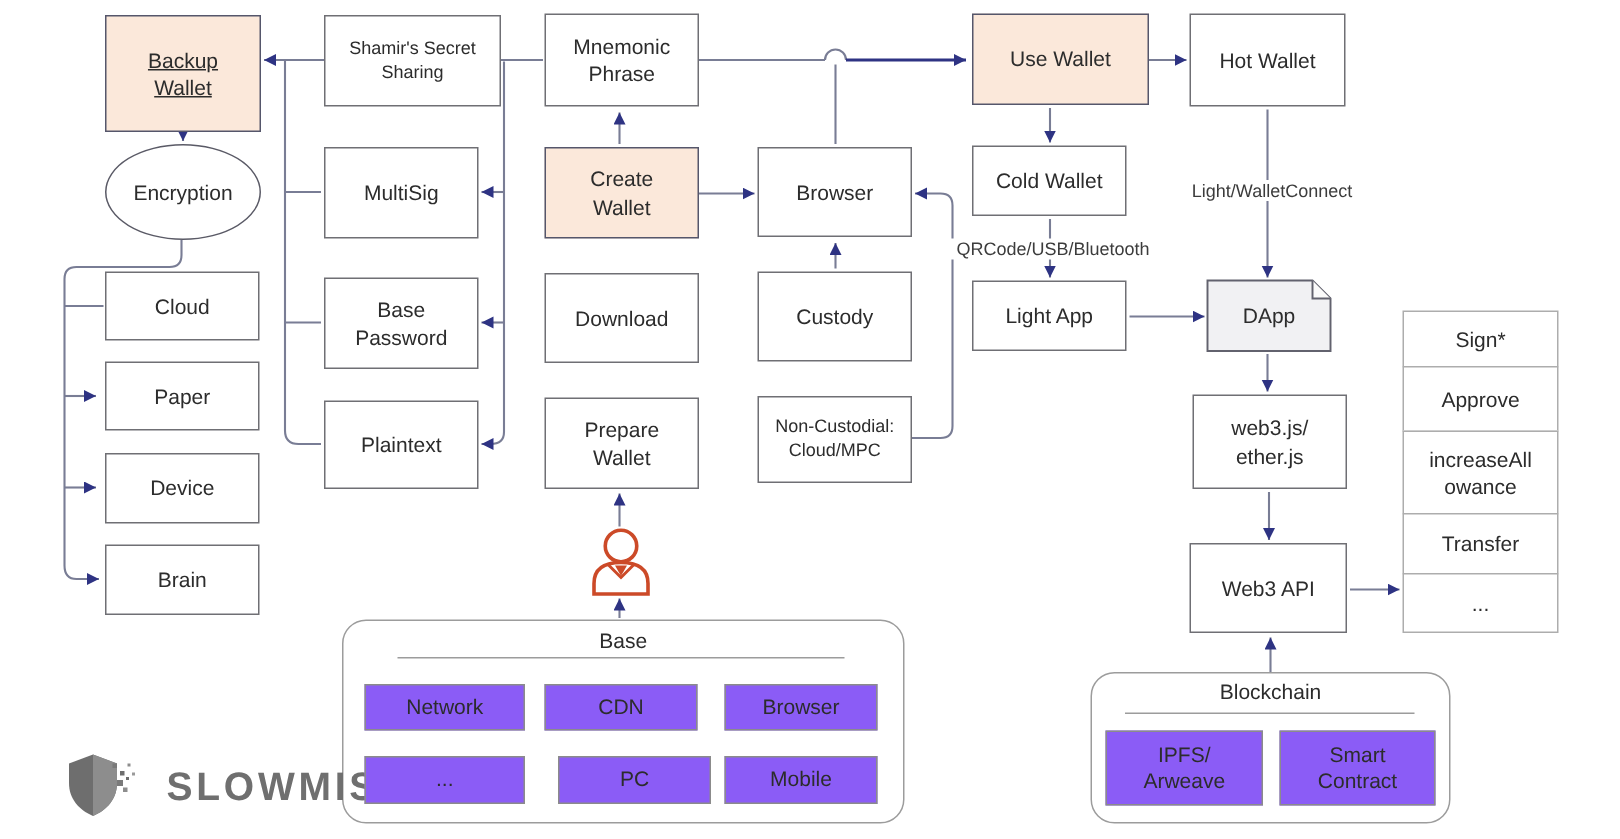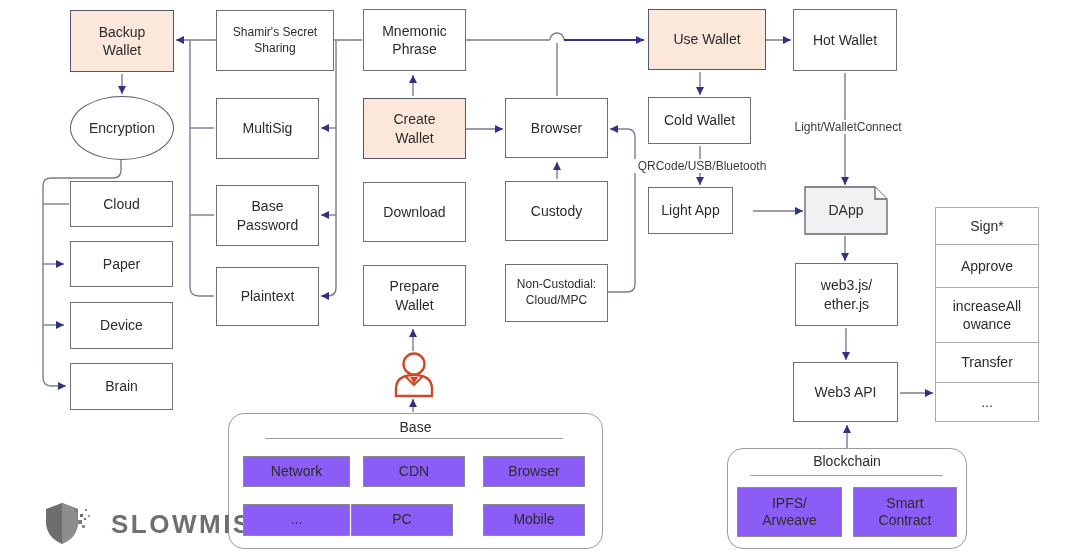--- a/index.html
+++ b/index.html
@@ -103,21 +103,21 @@
     </g>
 
     <g stroke="#cc4a28" stroke-width="2.4" fill="#fff">
       <path d="M396,396 v-7 q0,-14 18,-14 q18,0 18,14 v7 z"></path>
       <circle cx="414" cy="364" r="10.5"></circle>
       <path d="M405,376 L414,385 L423,376" fill="none" stroke-width="2"></path>
       <path d="M410,377 L418,377 L414,384 Z" fill="#cc4a28" stroke="none"></path>
     </g>
   </svg>
 
-  <div class="node peach" style="left:70px;top:10px;width:104px;height:62px;">Backup
+  <div class="node peach" style="left:70px;top:10px;width:104px;height:78px;text-decoration:underline;">Backup
 Wallet</div>
   <div class="node ellipse" style="left:70px;top:96px;width:104px;height:64px;">Encryption</div>
   <div class="node" style="left:70px;top:181px;width:103px;height:46px;">Cloud</div>
   <div class="node" style="left:70px;top:241px;width:103px;height:46px;">Paper</div>
   <div class="node" style="left:70px;top:302px;width:103px;height:47px;">Device</div>
   <div class="node" style="left:70px;top:363px;width:103px;height:47px;">Brain</div>
 
   <div class="node small" style="left:216px;top:10px;width:118px;height:61px;">Shamir's Secret
 Sharing</div>
   <div class="node" style="left:216px;top:98px;width:103px;height:61px;">MultiSig</div>
@@ -133,21 +133,21 @@
   <div class="node" style="left:363px;top:265px;width:103px;height:61px;">Prepare
 Wallet</div>
 
   <div class="node" style="left:505px;top:98px;width:103px;height:60px;">Browser</div>
   <div class="node" style="left:505px;top:181px;width:103px;height:60px;">Custody</div>
   <div class="node small" style="left:505px;top:264px;width:103px;height:58px;">Non-Custodial:
 Cloud/MPC</div>
 
   <div class="node peach" style="left:648px;top:9px;width:118px;height:61px;">Use Wallet</div>
   <div class="node" style="left:648px;top:97px;width:103px;height:47px;">Cold Wallet</div>
-  <div class="node" style="left:648px;top:187px;width:85px;height:47px;">Light App</div>
+  <div class="node" style="left:648px;top:187px;width:103px;height:47px;">Light App</div>
 
   <div class="node" style="left:793px;top:9px;width:104px;height:62px;">Hot Wallet</div>
   <div class="node bare" style="left:805px;top:187px;width:82px;height:47px;">DApp</div>
   <div class="node" style="left:795px;top:263px;width:103px;height:63px;">web3.js/
 ether.js</div>
   <div class="node" style="left:793px;top:362px;width:105px;height:60px;">Web3 API</div>
 
   <div class="node stackitem" style="left:935px;top:207px;width:104px;height:38px;">Sign*</div>
   <div class="node stackitem" style="left:935px;top:244px;width:104px;height:44px;">Approve</div>
   <div class="node stackitem" style="left:935px;top:287px;width:104px;height:56px;">increaseAll
@@ -158,21 +158,21 @@
   <div class="edge-label" style="left:628px;top:159px;width:144px;">QRCode/USB/Bluetooth</div>
   <div class="edge-label" style="left:782px;top:120px;width:128px;">Light/WalletConnect</div>
 
   <div class="container" style="left:228px;top:413px;width:375px;height:136px;"></div>
   <div class="ctitle" style="left:228px;top:419px;width:375px;">Base</div>
   <div class="cline" style="left:265px;top:438px;width:298px;"></div>
   <div class="cellbox" style="left:243px;top:456px;width:107px;height:31px;">Network</div>
   <div class="cellbox" style="left:363px;top:456px;width:102px;height:31px;">CDN</div>
   <div class="cellbox" style="left:483px;top:456px;width:102px;height:31px;">Browser</div>
   <div class="cellbox" style="left:243px;top:504px;width:107px;height:32px;">...</div>
-  <div class="cellbox" style="left:351px;top:504px;width:102px;height:32px;">PC</div>
+  <div class="cellbox" style="left:372px;top:504px;width:102px;height:32px;">PC</div>
   <div class="cellbox" style="left:483px;top:504px;width:102px;height:32px;">Mobile</div>
 
   <div class="container" style="left:727px;top:448px;width:240px;height:101px;"></div>
   <div class="ctitle" style="left:727px;top:453px;width:240px;">Blockchain</div>
   <div class="cline" style="left:750px;top:475px;width:193px;"></div>
   <div class="cellbox" style="left:737px;top:487px;width:105px;height:50px;">IPFS/
 Arweave</div>
   <div class="cellbox" style="left:853px;top:487px;width:104px;height:50px;">Smart
 Contract</div>
 

